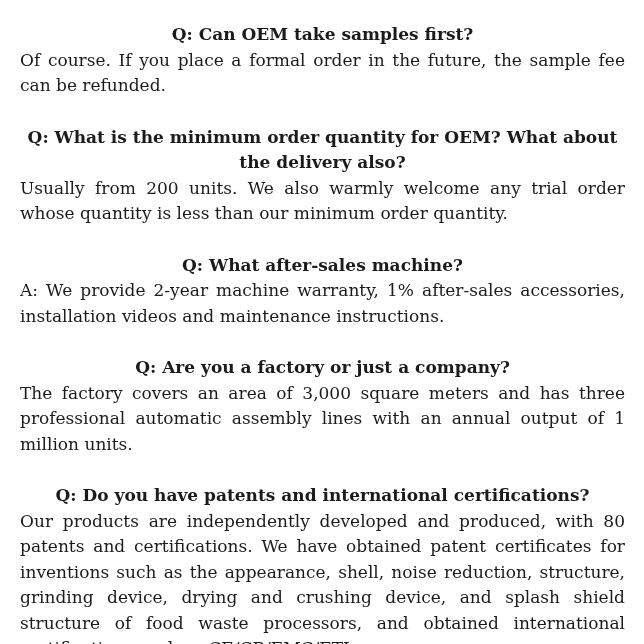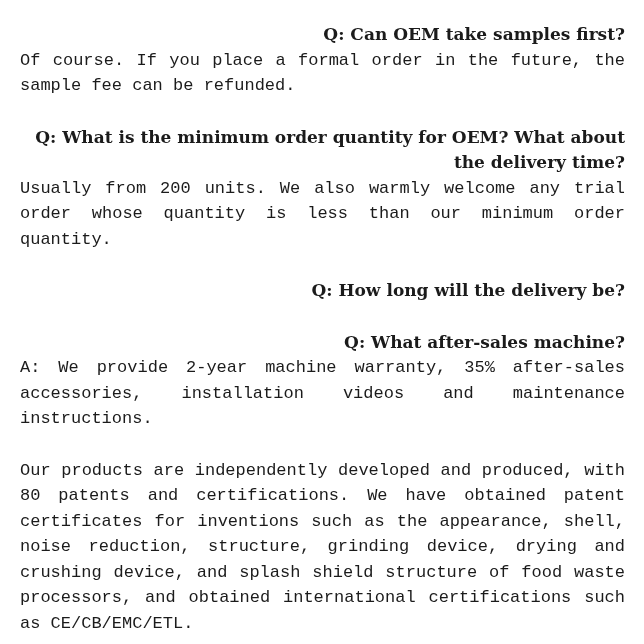--- a/index.html
+++ b/index.html
@@ -18,52 +18,55 @@
     font-size: 17px;
     line-height: 1.5;
     color: #1b1b1b;
   }
   .faq-item {
     margin: 0 0 26px 0;
   }
   .question {
     margin: 0;
     font-weight: bold;
-    text-align: right;
+    text-align: center;
   }
   .answer {
     margin: 0;
     font-weight: normal;
     text-align: justify;
     text-justify: inter-word;
-    font-family: Liberation Mono, monospace;
   }
 </style>
 </head>
 <body>
 
 <div class="page">
 
   <div class="faq-item">
     <p class="question">Q: Can OEM take samples first?</p>
     <p class="answer">Of course. If you place a formal order in the future, the sample fee can be refunded.</p>
   </div>
 
   <div class="faq-item">
-    <p class="question">Q: What is the minimum order quantity for OEM? What about the delivery time?</p>
+    <p class="question">Q: What is the minimum order quantity for OEM? What about the delivery also?</p>
     <p class="answer">Usually from 200 units. We also warmly welcome any trial order whose quantity is less than our minimum order quantity.</p>
   </div>
 
   <div class="faq-item">
-    <p class="question">Q: How long will the delivery be?</p>
   </div>
 
   <div class="faq-item">
     <p class="question">Q: What after-sales machine?</p>
-    <p class="answer">A: We provide 2-year machine warranty, 35% after-sales accessories, installation videos and maintenance instructions.</p>
+    <p class="answer">A: We provide 2-year machine warranty, 1% after-sales accessories, installation videos and maintenance instructions.</p>
   </div>
 
+  <div class="faq-item">
+    <p class="question">Q: Are you a factory or just a company?</p>
+    <p class="answer">The factory covers an area of 3,000 square meters and has three professional automatic assembly lines with an annual output of 1 million units.</p>
+  </div>
 
   <div class="faq-item">
+    <p class="question">Q: Do you have patents and international certifications?</p>
     <p class="answer">Our products are independently developed and produced, with 80 patents and certifications. We have obtained patent certificates for inventions such as the appearance, shell, noise reduction, structure, grinding device, drying and crushing device, and splash shield structure of food waste processors, and obtained international certifications such as CE/CB/EMC/ETL.</p>
   </div>
 
 </div>
 
 </body></html>

